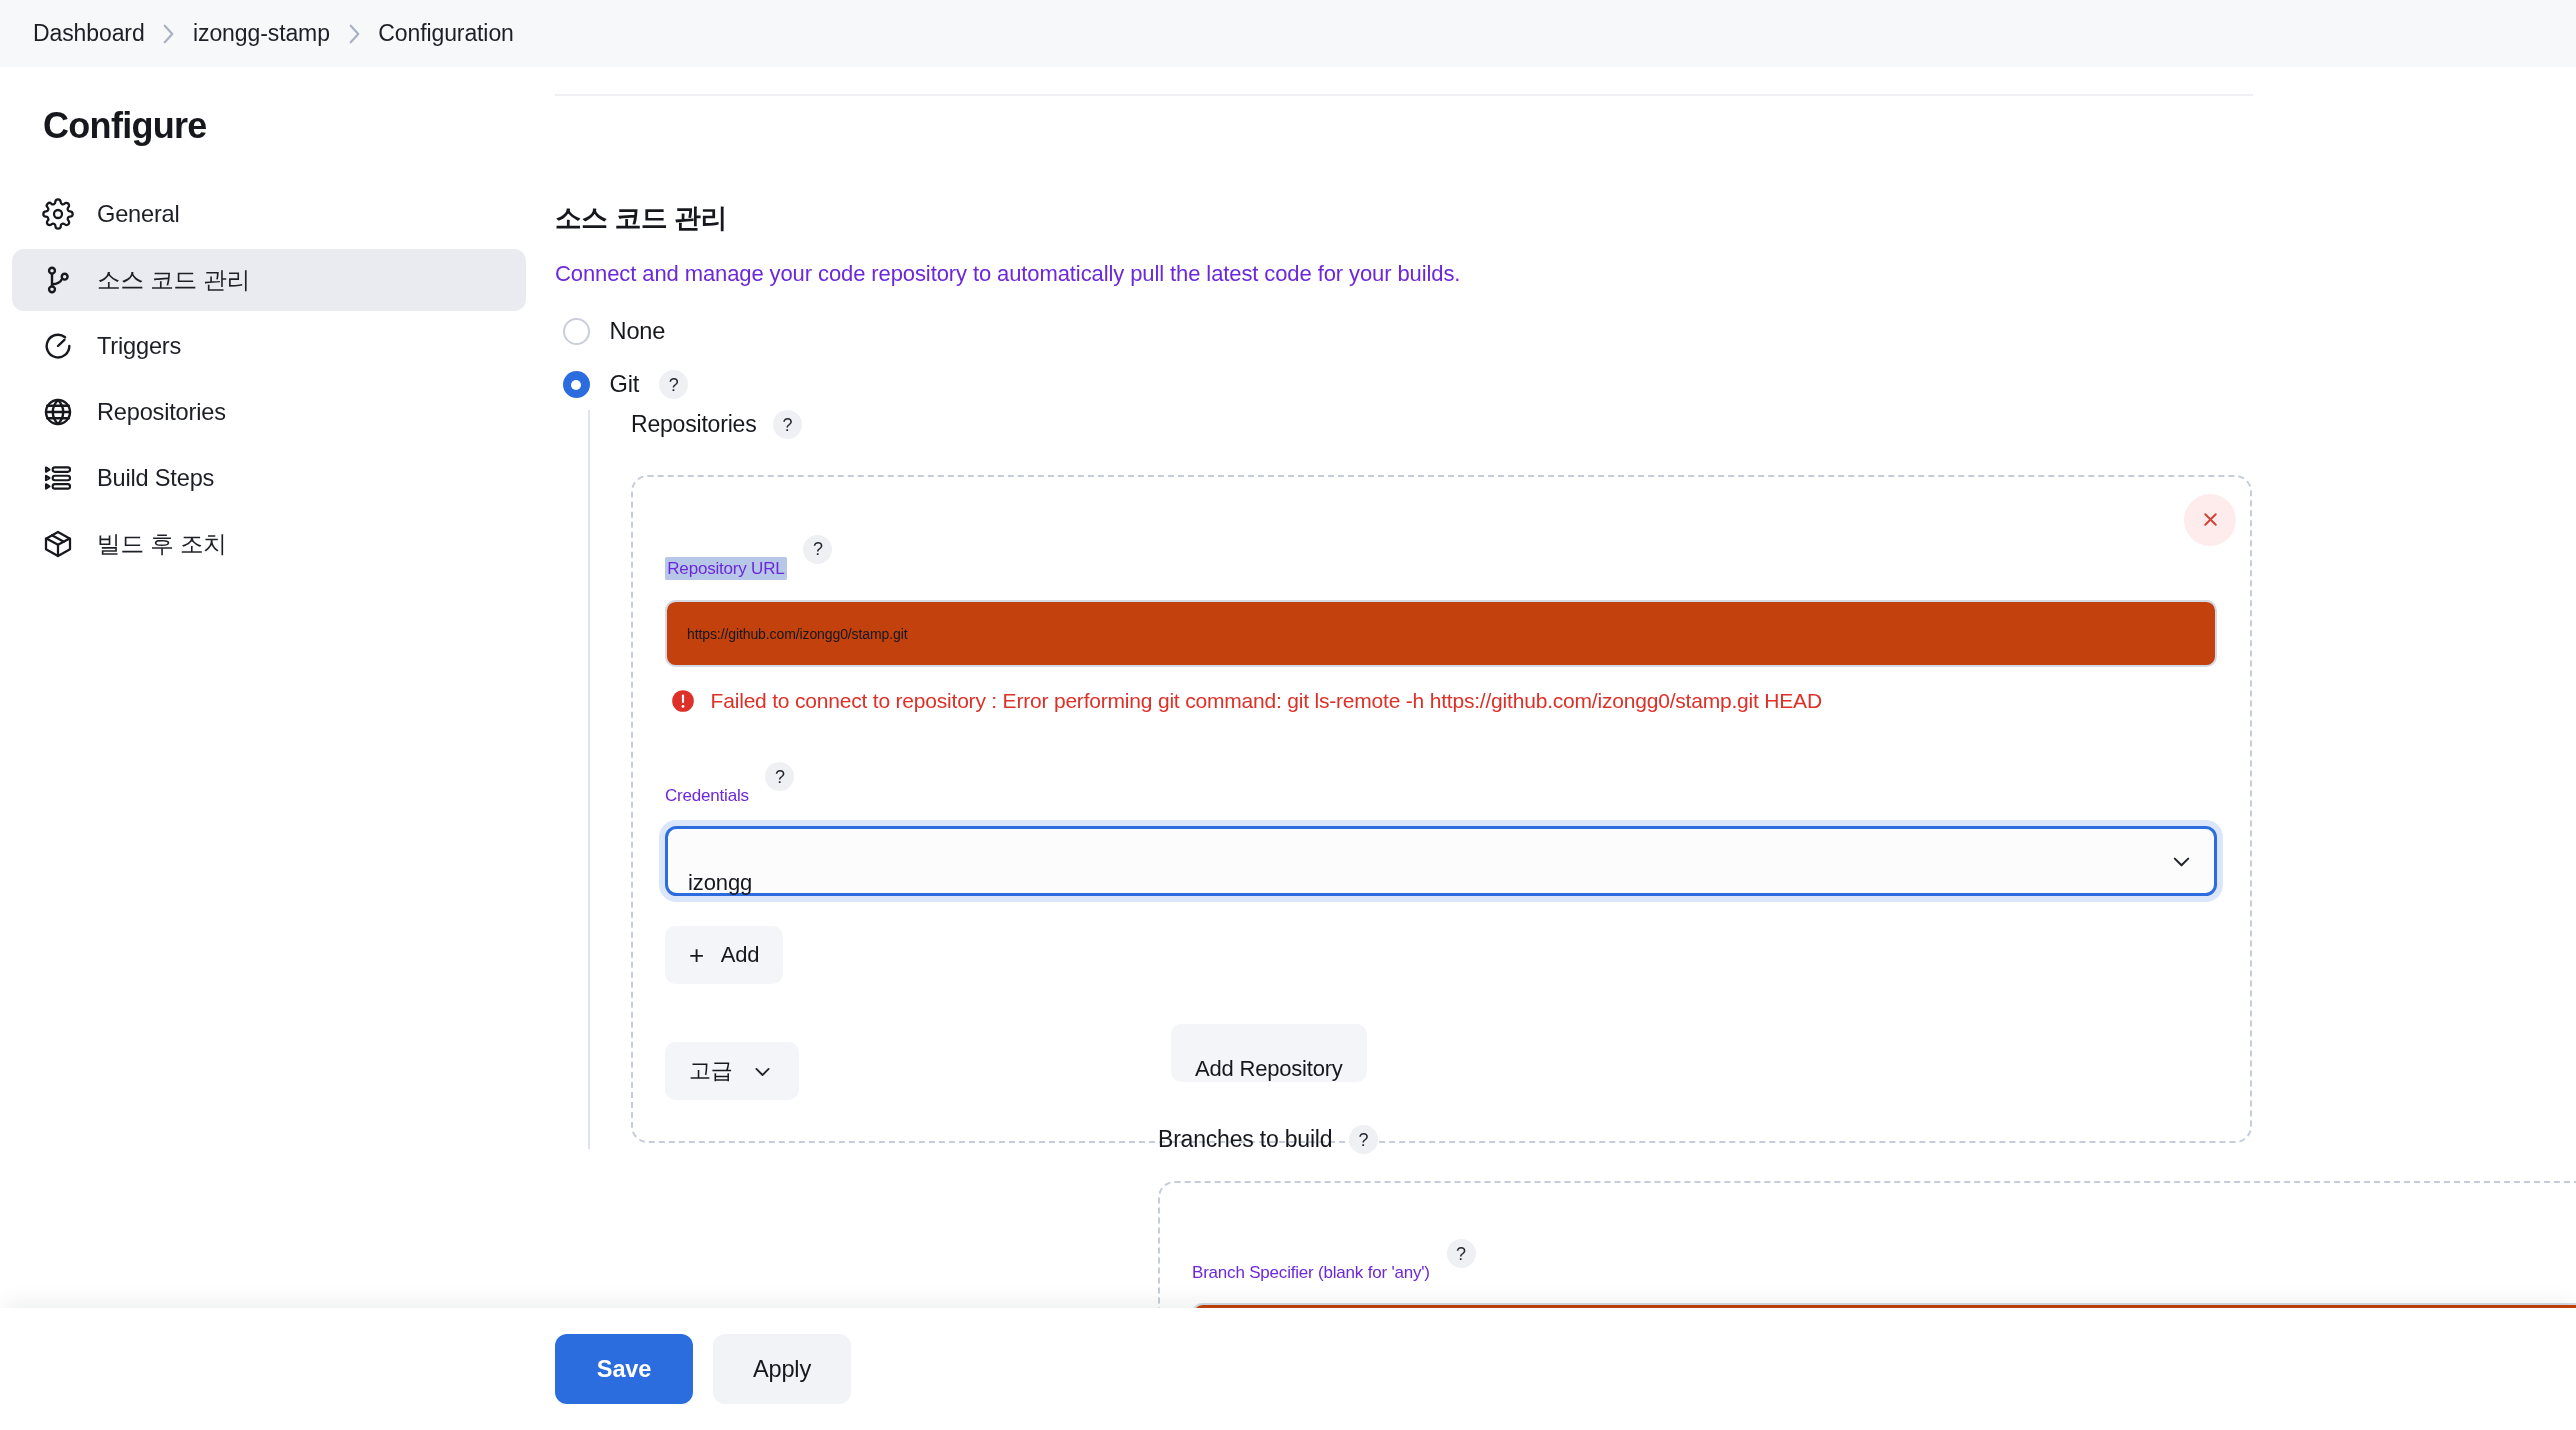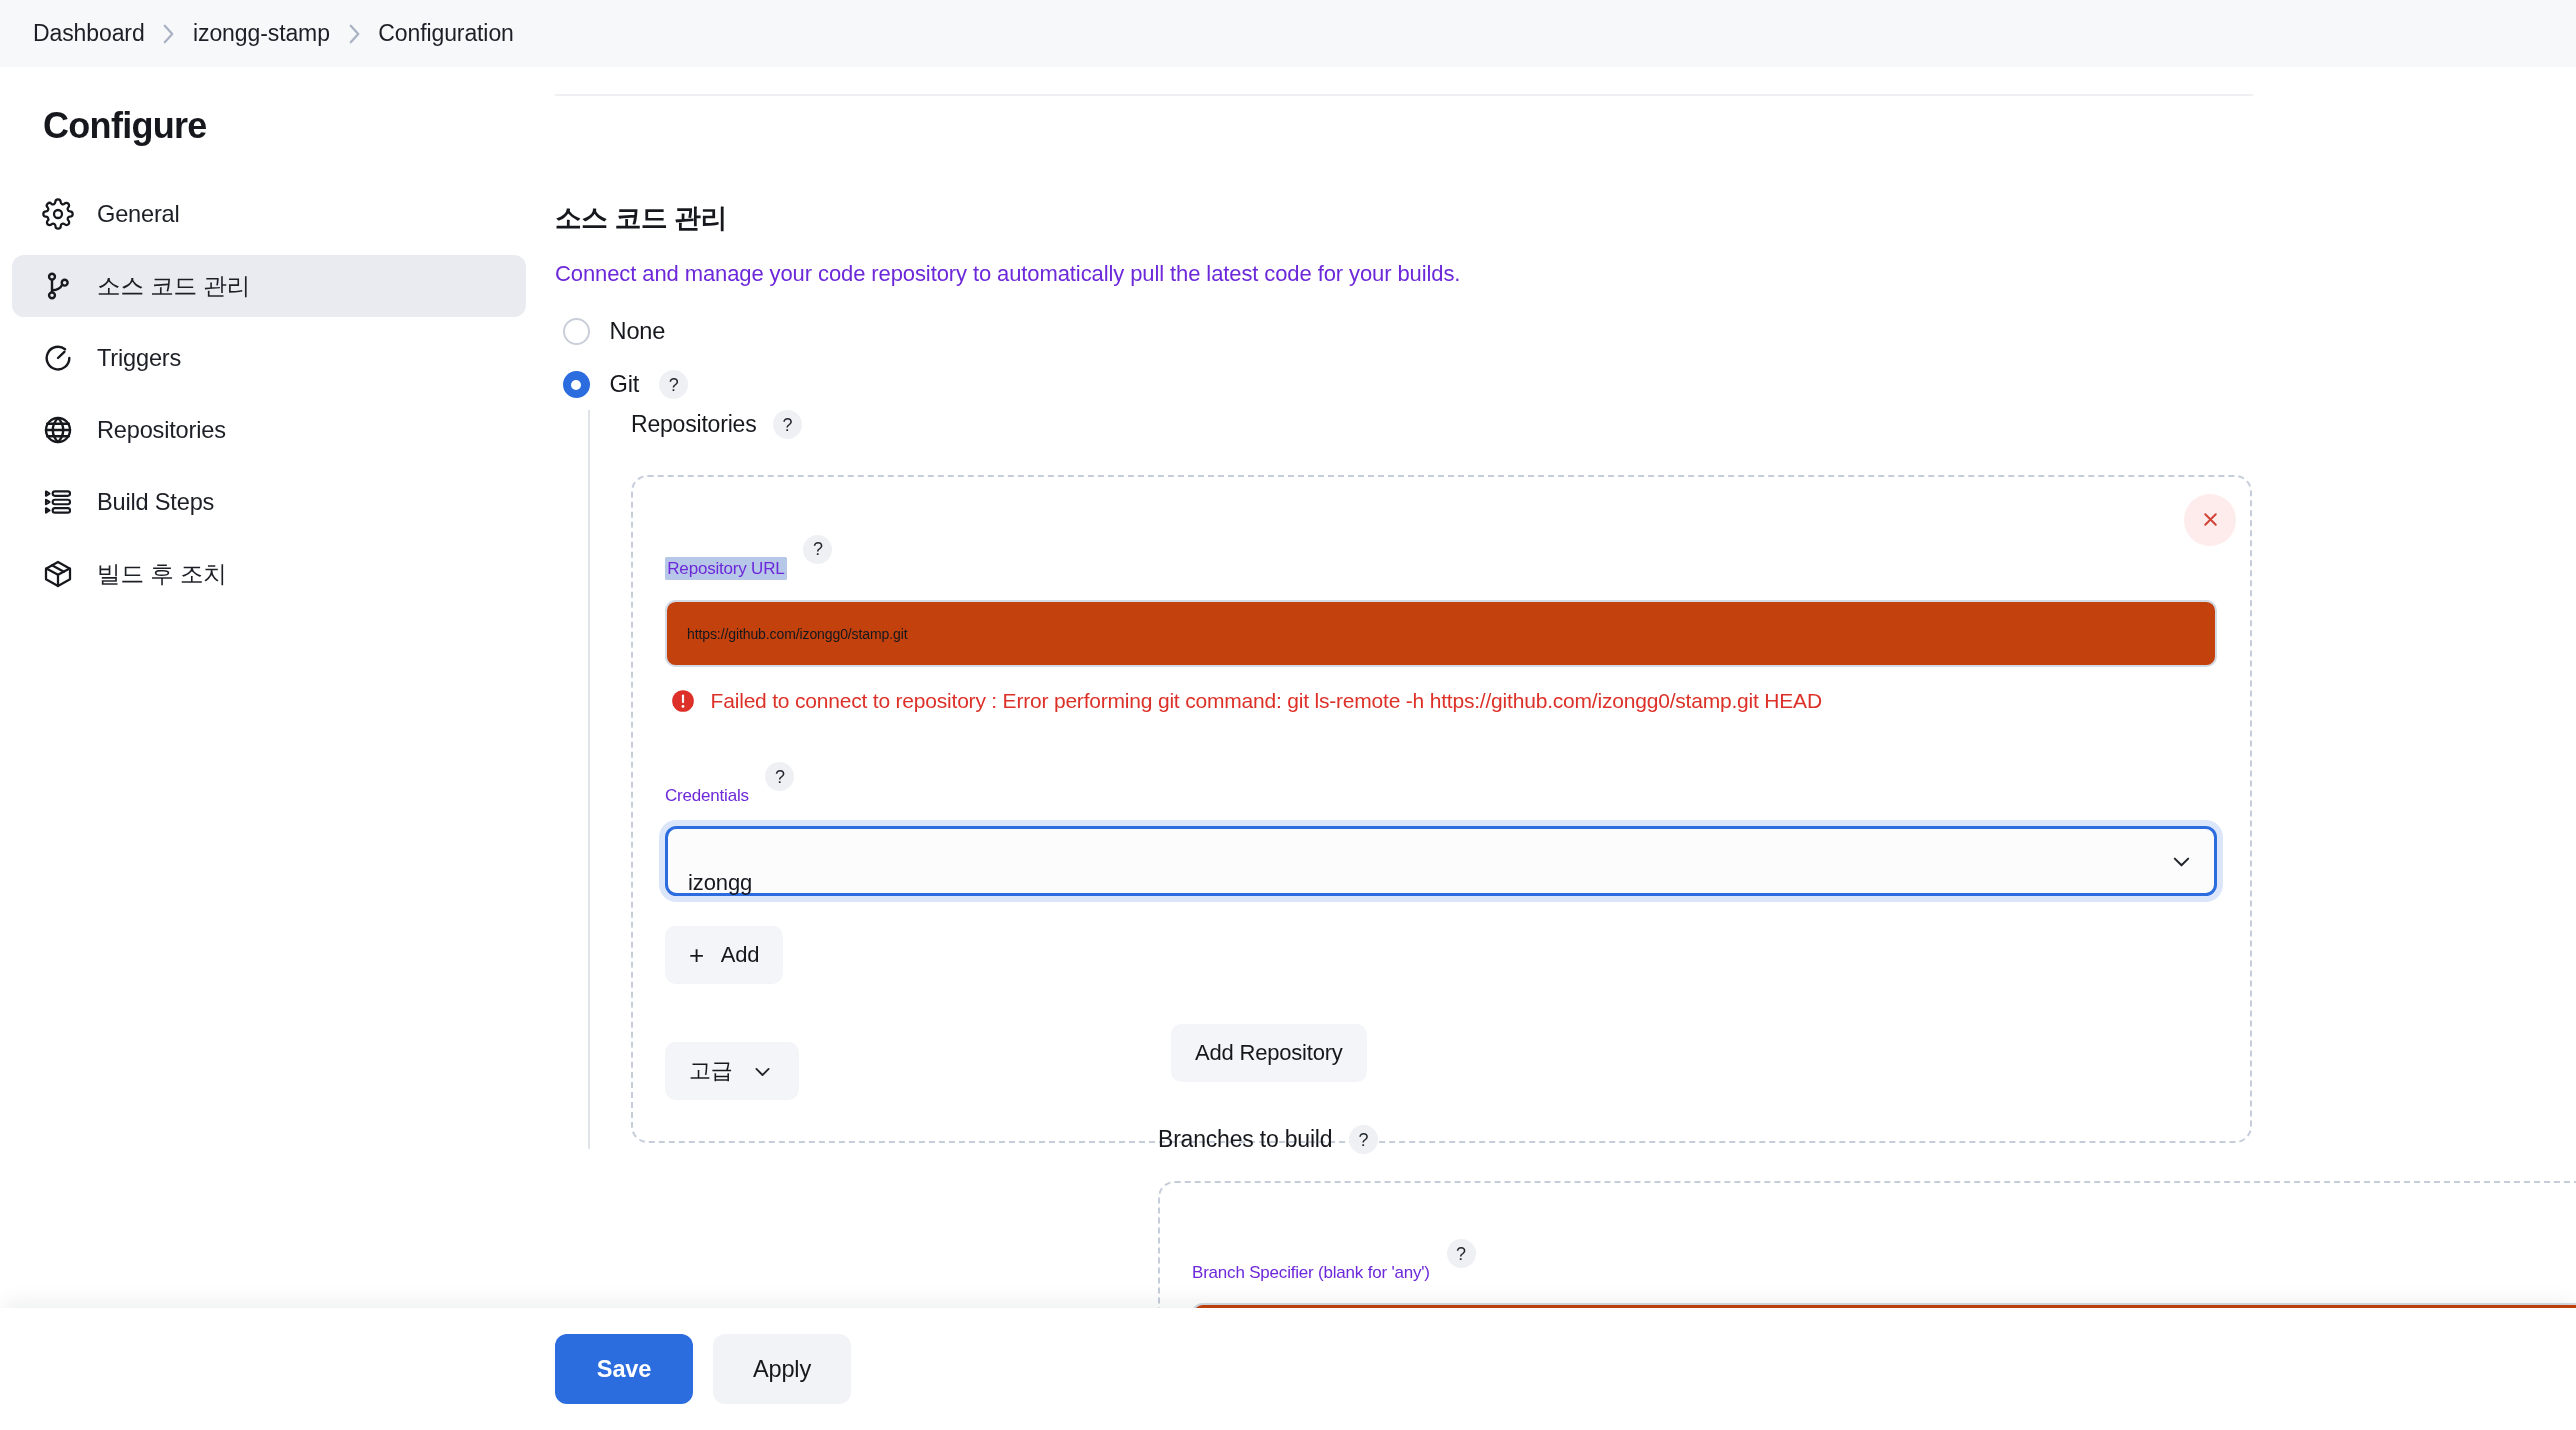--- a/index.html
+++ b/index.html
@@ -61,21 +61,21 @@
     padding-top: 38px;
   }
   .sidebar-title {
     font-size: 36px;
     font-weight: 700;
     color: #16181d;
     letter-spacing: -0.7px;
     padding-left: 43px;
     margin-bottom: 36px;
   }
-  .nav-list { display: flex; flex-direction: column; gap: 10px; padding: 0 29px 0 12px; }
+  .nav-list { display: flex; flex-direction: column; gap: 4px; padding: 0 29px 0 12px; }
   .nav-item {
     display: flex;
     align-items: center;
     gap: 23px;
     height: 62px;
     padding-left: 29px;
     border-radius: 12px;
     cursor: pointer;
     color: #1d1f26;
   }
@@ -311,20 +311,21 @@
   }
   .btn-plus { font-size: 26px; line-height: 1; color: #16181d; font-weight: 300; }
 
   .add-cred-btn { margin-top: 30px; }
   .advanced-btn { margin-top: 58px; }
 
   .add-repo-btn {
     position: absolute;
     top: 957px;
     left: 616px;
+    align-items: flex-end;
   }
 
   .branches-label-row {
     position: absolute;
     top: 1058px;
     left: 603px;
     display: flex;
     align-items: center;
     gap: 16.7px;
   }

